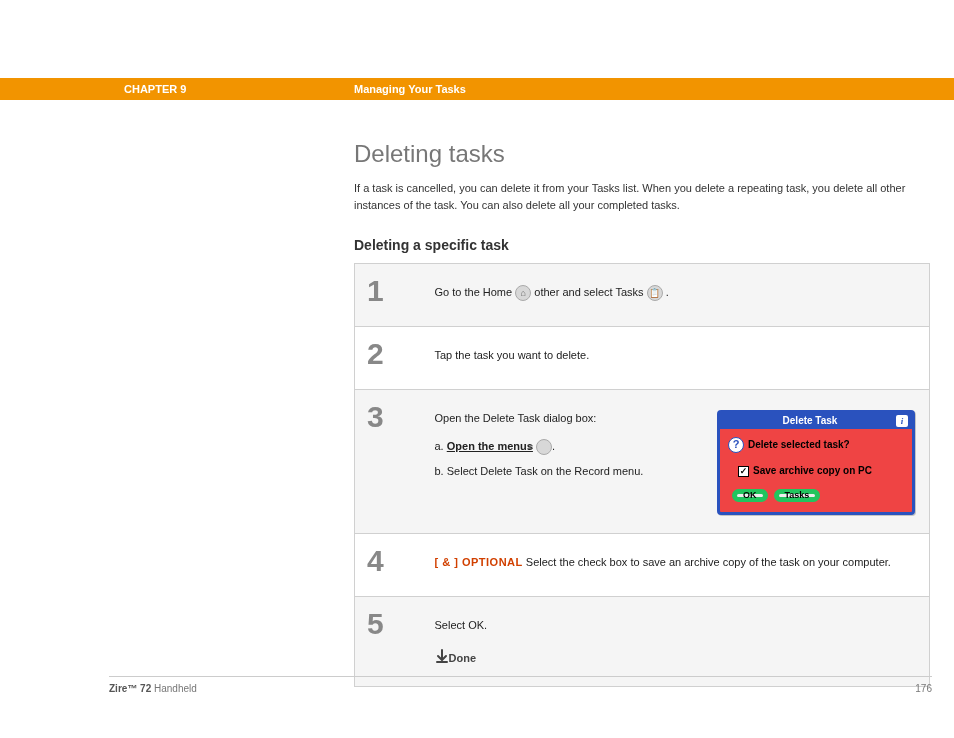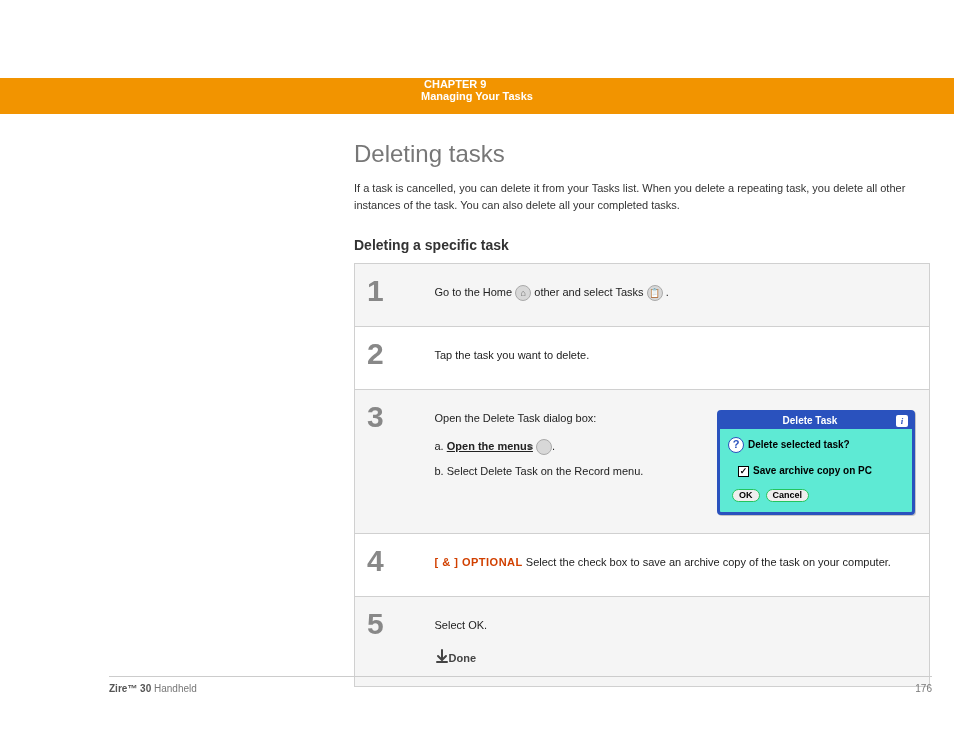--- a/index.html
+++ b/index.html
@@ -1,18 +1,18 @@
 <!DOCTYPE html>
 <html><head>
 <meta charset="utf-8">
 <style>
   * { box-sizing: border-box; margin: 0; padding: 0; }
   body { font-family: Arial, Helvetica, sans-serif; background: #fff; width: 954px; height: 738px; position: relative; color: #333; }
   
-  .header-bar { position: absolute; top: 78px; left: 0; width: 100%; height: 36px; background: #f29400; display: flex; align-items: center; color: #fff; font-size: 11px; font-weight: bold; flex-direction: column; }
+  .header-bar { position: absolute; top: 78px; left: 0; width: 100%; height: 22px; background: #f29400; display: flex; align-items: center; color: #fff; font-size: 11px; font-weight: bold; }
   .header-bar .chapter { margin-left: 124px; width: 230px; }
   .header-bar .title { }
   
   .sidebar { position: absolute; left: 124px; top: 175px; width: 200px; }
   .tip-icon { color: #999; font-size: 12px; margin-right: 4px; }
   .tip-label { color: #999; font-size: 11px; font-weight: bold; }
   .tip-text { color: #5aa000; font-size: 11px; line-height: 1.45; margin-top: 2px; padding-left: 14px; }
   
   .main { position: absolute; left: 354px; top: 140px; width: 576px; }
   .h1 { font-size: 24px; color: #777; font-weight: normal; margin-bottom: 12px; }
@@ -32,31 +32,31 @@
   .sub-list { margin-top: 10px; }
   .sub-list .item { margin-bottom: 8px; padding-left: 16px; text-indent: -16px; }
   .linklike { font-weight: bold; text-decoration: underline; }
   
   .optional-tag { color: #d14000; font-weight: bold; font-size: 11px; letter-spacing: 0.5px; }
   
   .done-row { margin-top: 14px; display: flex; align-items: center; }
   .done-icon svg { width: 14px; height: 14px; }
   .done-label { font-weight: bold; font-size: 11px; color: #444; }
   
-  .dialog-img { float: right; width: 198px; border: 3px solid #2a52be; border-radius: 4px; background: #5eead4; margin-left: 10px; box-shadow: 1px 1px 0 rgba(0,0,0,0.2);}
+  .dialog-img { float: right; width: 198px; border: 3px solid #2a52be; border-radius: 4px; background: #ef4444; margin-left: 10px; box-shadow: 1px 1px 0 rgba(0,0,0,0.2);}
   .dialog-titlebar { background: #2a52be; color: #fff; display: flex; align-items: center; justify-content: space-between; padding: 0 4px; height: 16px; }
   .dialog-titlebar .dtitle { font-size: 10px; font-weight: bold; flex: 1; text-align: center; }
   .dialog-titlebar .info { width: 12px; height: 12px; background: #fff; color: #2a52be; border-radius: 2px; font-size: 9px; font-weight: bold; display: inline-flex; align-items: center; justify-content: center; font-style: italic; font-family: Georgia, serif;}
   .dialog-body { padding: 8px 8px 8px 8px; font-size: 10px; font-weight: bold; font-family: "Comic Sans MS", Arial, sans-serif; color: #000; }
   .dialog-row1 { display: flex; align-items: center; gap: 4px; margin-bottom: 10px; }
   .q-icon { width: 16px; height: 16px; border: 1px solid #2a52be; border-radius: 50%; display: inline-flex; align-items: center; justify-content: center; color: #2a52be; font-size: 11px; font-weight: bold; background: #fff;}
   .dialog-row2 { display: flex; align-items: center; gap: 4px; margin-bottom: 10px; padding-left: 10px;}
   .chk { width: 11px; height: 11px; border: 1px solid #000; display: inline-flex; align-items: center; justify-content: center; font-size: 9px; line-height: 1; background: #fff;}
   .dialog-buttons { display: flex; gap: 6px; padding-left: 4px; padding-bottom: 2px;}
-  .dbtn { border: 1px solid #22c55e; border-radius: 8px; padding: 0 6px; font-size: 9px; font-family: Arial; background: #eee; height: 13px; display: inline-flex; align-items: center; }
+  .dbtn { border: 5px solid #22c55e; border-radius: 8px; padding: 0 6px; font-size: 9px; font-family: Arial; background: #eee; height: 13px; display: inline-flex; align-items: center; }
   
   .step3-left { width: 260px; display: inline-block; vertical-align: top;}
   
   .footer { position: absolute; left: 109px; right: 22px; bottom: 44px; border-top: 1px solid #ccc; padding-top: 6px; display: flex; justify-content: space-between; font-size: 10px; color: #777; }
   .footer .prod b { color: #555; }
 </style>
 </head>
 <body>
 
 <div class="header-bar">
@@ -100,21 +100,21 @@
               <div class="dialog-row1">
                 <span class="q-icon">?</span>
                 <span>Delete selected task?</span>
               </div>
               <div class="dialog-row2">
                 <span class="chk">✓</span>
                 <span>Save archive copy on PC</span>
               </div>
               <div class="dialog-buttons">
                 <span class="dbtn">OK</span>
-                <span class="dbtn">Cancel</span>
+                <span class="dbtn">Tasks</span>
               </div>
             </div>
           </div>
           <div class="step3-left">
             <div>Open the Delete Task dialog box:</div>
             <div class="sub-list">
               <div class="item">
                 <span>a.  </span><span class="linklike">Open the menus</span><span> </span><span class="inline-icon">≡</span>.
               </div>
               <div class="item">b.  Select Delete Task on the Record menu.</div>
@@ -141,15 +141,15 @@
             </span>
             <span class="done-label">Done</span>
           </div>
         </td>
       </tr>
     </tbody>
   </table>
 </div>
 
 <div class="footer">
-  <div class="prod"><b>Zire™ 30</b><span> Handheld</span></div>
+  <div class="prod"><b>Zire™ 72</b><span> Handheld</span></div>
   <div>176</div>
 </div>
 
 </body></html>

